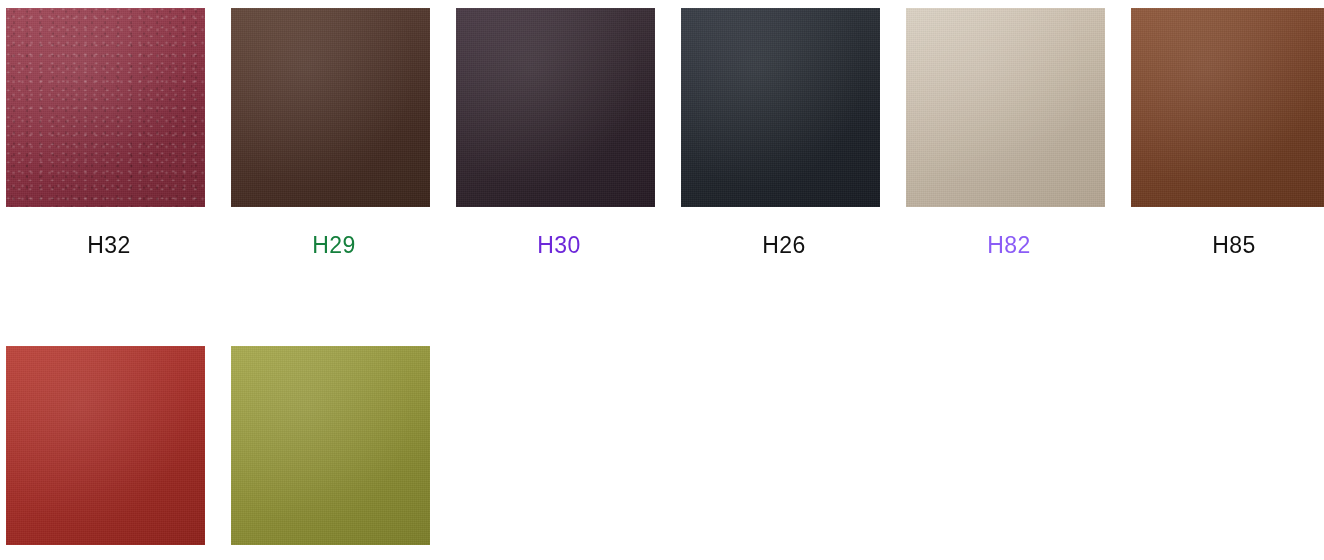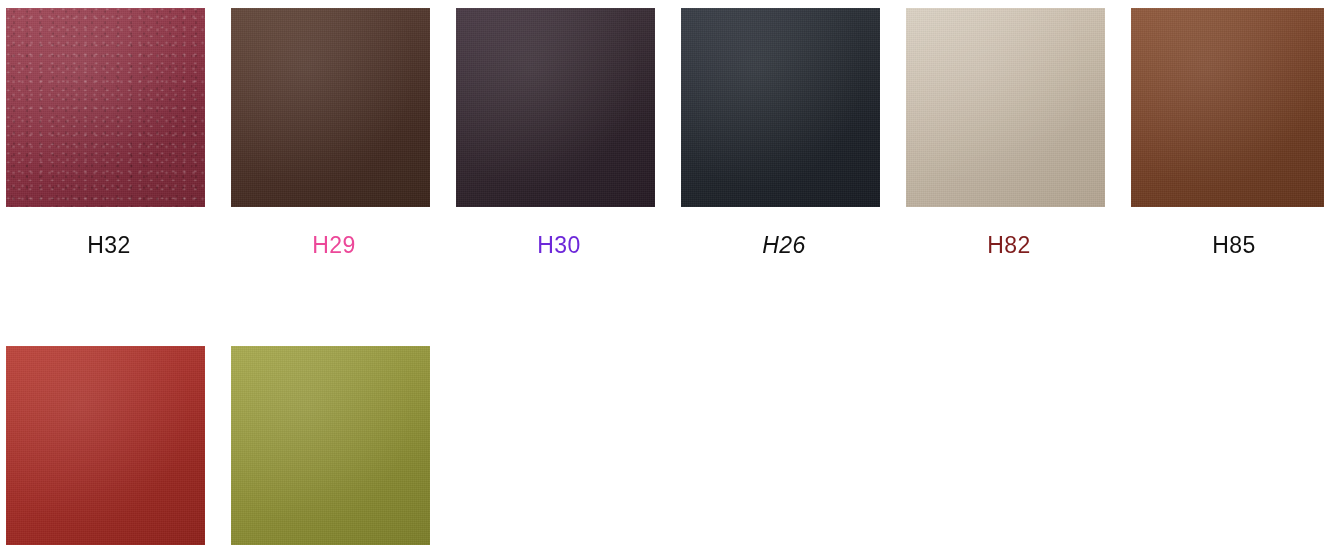--- a/index.html
+++ b/index.html
@@ -98,45 +98,45 @@
         <span class="sheen"></span>
       </div>
       <div class="swatch-label" style="color: rgb(17, 17, 17);">H32</div>
     </div>
     <div class="swatch-cell">
       <div class="swatch-chip" style="background-color: rgb(78, 51, 40); background-image: linear-gradient(145deg, rgb(91, 61, 48) 0%, rgb(78, 51, 40) 45%, rgb(63, 40, 30) 100%);">
         <span class="grain"></span>
         <span class="pebble"></span>
         <span class="sheen"></span>
       </div>
-      <div class="swatch-label" style="color: #ec4899;">H29</div>
+      <div class="swatch-label" style="color: #15803d;">H29</div>
     </div>
     <div class="swatch-cell">
       <div class="swatch-chip" style="background-color: rgb(52, 39, 48); background-image: linear-gradient(145deg, rgb(62, 47, 58) 0%, rgb(52, 39, 48) 45%, rgb(40, 29, 38) 100%);">
         <span class="grain"></span>
         <span class="pebble"></span>
         <span class="sheen"></span>
       </div>
       <div class="swatch-label" style="color: #6d28d9;">H30</div>
     </div>
     <div class="swatch-cell">
       <div class="swatch-chip" style="background-color: rgb(35, 40, 48); background-image: linear-gradient(145deg, rgb(44, 50, 59) 0%, rgb(35, 40, 48) 45%, rgb(26, 30, 37) 100%);">
         <span class="grain"></span>
         <span class="pebble"></span>
         <span class="sheen"></span>
       </div>
-      <div class="swatch-label" style="color: rgb(17, 17, 17); font-style: italic;">H26</div>
+      <div class="swatch-label" style="color: rgb(17, 17, 17);">H26</div>
     </div>
     <div class="swatch-cell">
       <div class="swatch-chip" style="background-color: rgb(207, 194, 176); background-image: linear-gradient(145deg, rgb(218, 208, 193) 0%, rgb(207, 194, 176) 45%, rgb(191, 176, 156) 100%);">
         <span class="grain"></span>
         <span class="pebble"></span>
         <span class="sheen"></span>
       </div>
-      <div class="swatch-label" style="color: #7f1d1d;">H82</div>
+      <div class="swatch-label" style="color: #8b5cf6;">H82</div>
     </div>
     <div class="swatch-cell">
       <div class="swatch-chip" style="background-color: rgb(123, 68, 40); background-image: linear-gradient(145deg, rgb(138, 80, 50) 0%, rgb(123, 68, 40) 45%, rgb(106, 56, 31) 100%);">
         <span class="grain"></span>
         <span class="pebble"></span>
         <span class="sheen"></span>
       </div>
       <div class="swatch-label" style="color: rgb(17, 17, 17);">H85</div>
     </div>
     <div class="swatch-cell">

